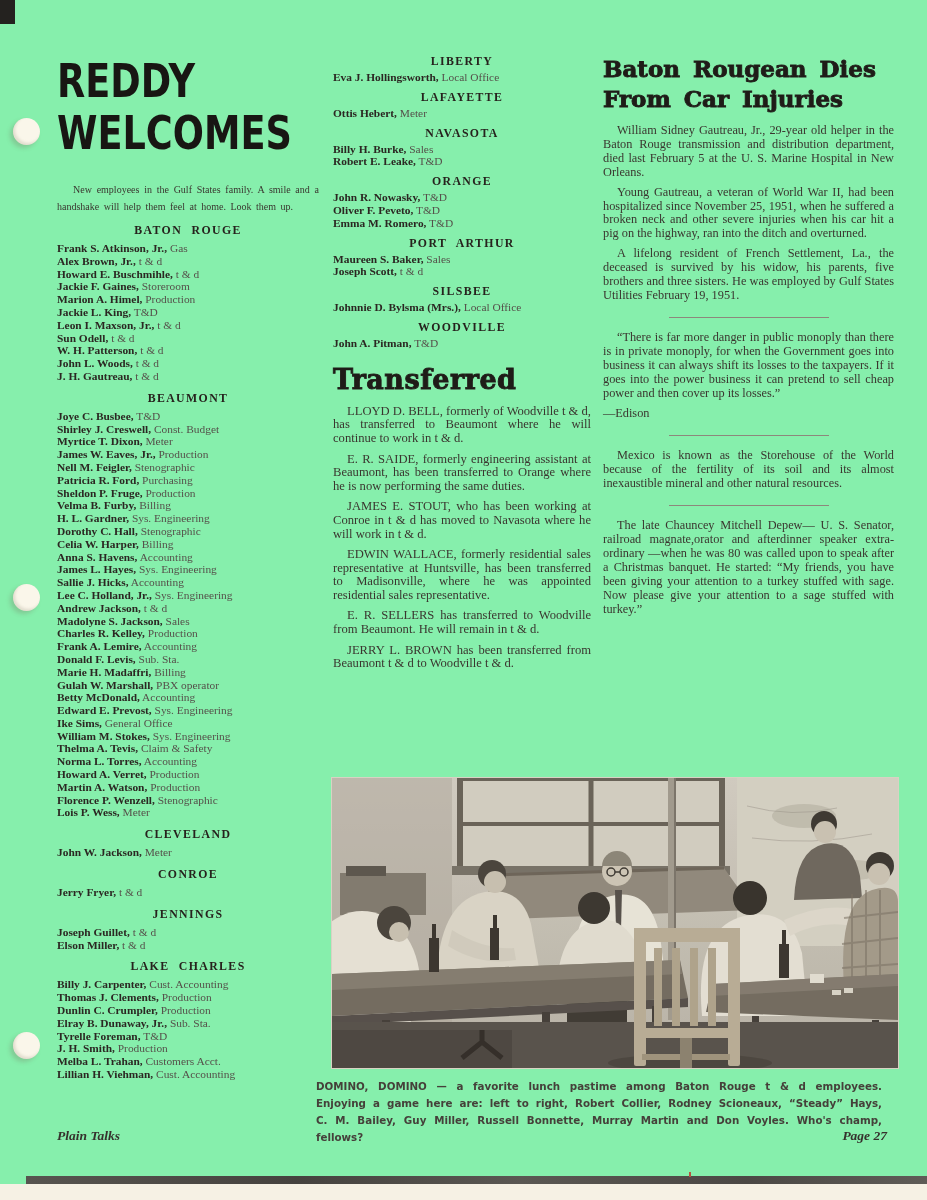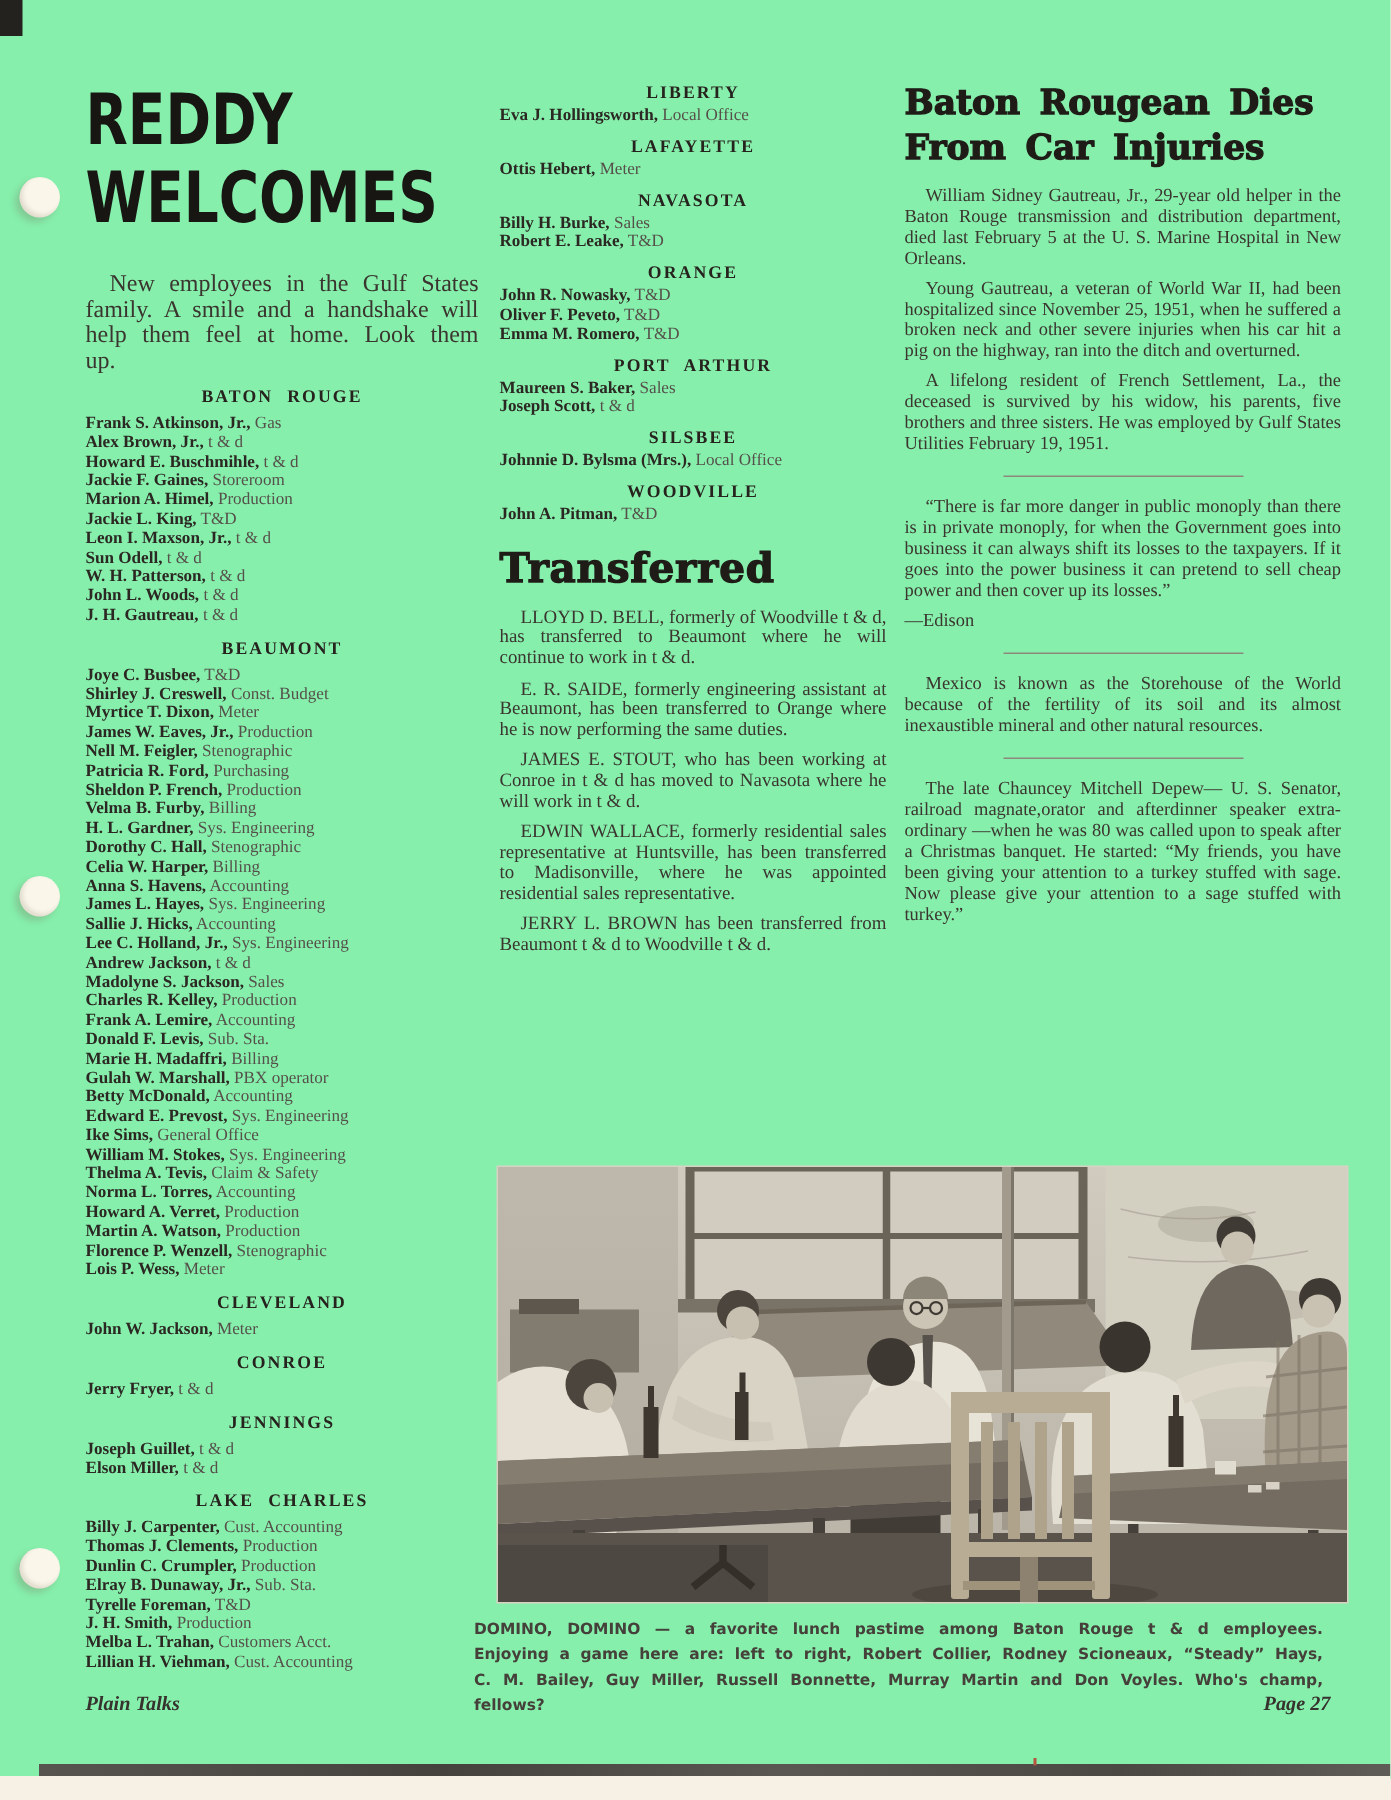--- a/index.html
+++ b/index.html
@@ -16,21 +16,21 @@
   
   .col{position:absolute;top:48px;}
   .col-left{left:57px;width:262px;top:55px;}
   .col-mid{left:333px;width:258px;}
   .col-right{left:603px;width:291px;}
   
   .headline{margin:0 0 22px 0;}
   .headline span{display:block;font-family:"DejaVu Sans",sans-serif;font-weight:700;
         font-size:47px;line-height:52px;letter-spacing:0px;color:#181613;
         transform:scaleX(.78);transform-origin:left center;white-space:nowrap;}
-  .intro{font-size:16px;line-height:17px;text-align:justify;text-indent:16px;
+  .intro{font-size:10px;line-height:17px;text-align:justify;text-indent:16px;
         margin:0 0 6px 0;color:#3a362f;word-spacing:2px;}
   
   .city{font-size:11.8px;font-weight:700;text-align:center;letter-spacing:1.4px;word-spacing:5px;
         color:#26221d;margin:8px 0 4px 0;}
   .col-mid .city{margin:6px 0 2px 0;}
   .plist{margin:0;}
   .person{margin:0;font-size:11.4px;line-height:12.8px;white-space:nowrap;}
   .pname{font-weight:700;color:#2b2722;}
   .pdept{color:#55504a;}
   
@@ -113,21 +113,21 @@
               <p class="person"><span class="pname">Shirley J. Creswell,</span> <span class="pdept">Const. Budget</span></p>
 
               <p class="person"><span class="pname">Myrtice T. Dixon,</span> <span class="pdept">Meter</span></p>
 
               <p class="person"><span class="pname">James W. Eaves, Jr.,</span> <span class="pdept">Production</span></p>
 
               <p class="person"><span class="pname">Nell M. Feigler,</span> <span class="pdept">Stenographic</span></p>
 
               <p class="person"><span class="pname">Patricia R. Ford,</span> <span class="pdept">Purchasing</span></p>
 
-              <p class="person"><span class="pname">Sheldon P. French,</span> <span class="pdept">Production</span></p>
+              <p class="person"><span class="pname">Sheldon P. Fruge,</span> <span class="pdept">Production</span></p>
 
               <p class="person"><span class="pname">Velma B. Furby,</span> <span class="pdept">Billing</span></p>
 
               <p class="person"><span class="pname">H. L. Gardner,</span> <span class="pdept">Sys. Engineering</span></p>
 
               <p class="person"><span class="pname">Dorothy C. Hall,</span> <span class="pdept">Stenographic</span></p>
 
               <p class="person"><span class="pname">Celia W. Harper,</span> <span class="pdept">Billing</span></p>
 
               <p class="person"><span class="pname">Anna S. Havens,</span> <span class="pdept">Accounting</span></p>
@@ -296,20 +296,21 @@
     <div>
 
         <p class="tpara">LLOYD D. BELL, formerly of Woodville t &amp; d, has transferred to Beaumont where he will continue to work in t &amp; d.</p>
 
         <p class="tpara">E. R. SAIDE, formerly engineering assistant at Beaumont, has been transferred to Orange where he is now performing the same duties.</p>
 
         <p class="tpara">JAMES E. STOUT, who has been working at Conroe in t &amp; d has moved to Navasota where he will work in t &amp; d.</p>
 
         <p class="tpara">EDWIN WALLACE, formerly residential sales representative at Huntsville, has been transferred to Madisonville, where he was appointed residential sales representative.</p>
 
+        <p class="tpara">E. R. SELLERS has transferred to Woodville from Beaumont. He will remain in t &amp; d.</p>
 
         <p class="tpara">JERRY L. BROWN has been transferred from Beaumont t &amp; d to Woodville t &amp; d.</p>
       </div>
   </div>
 
   <div class="col col-right">
     <h2 class="fat obit-title">
       <span>Baton Rougean Dies</span>
       <span>From Car Injuries</span>
     </h2>

